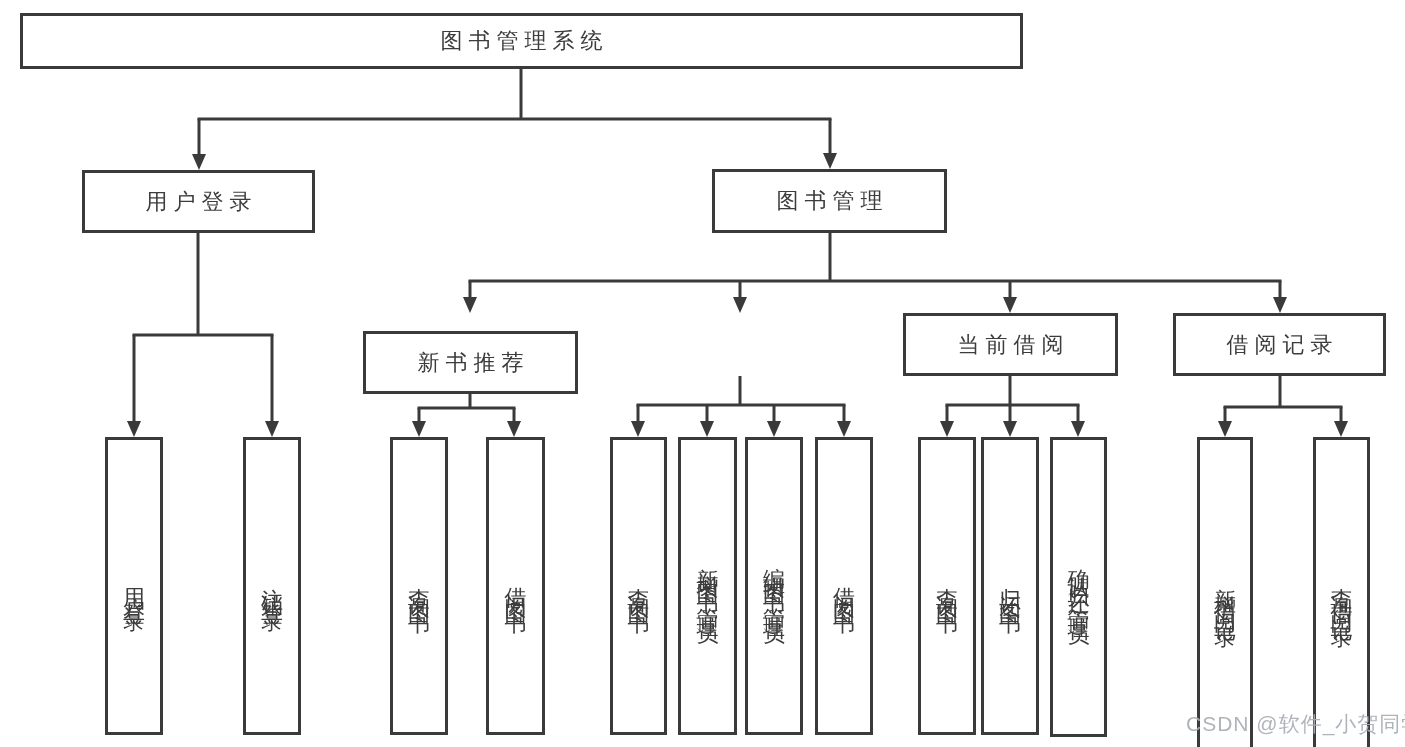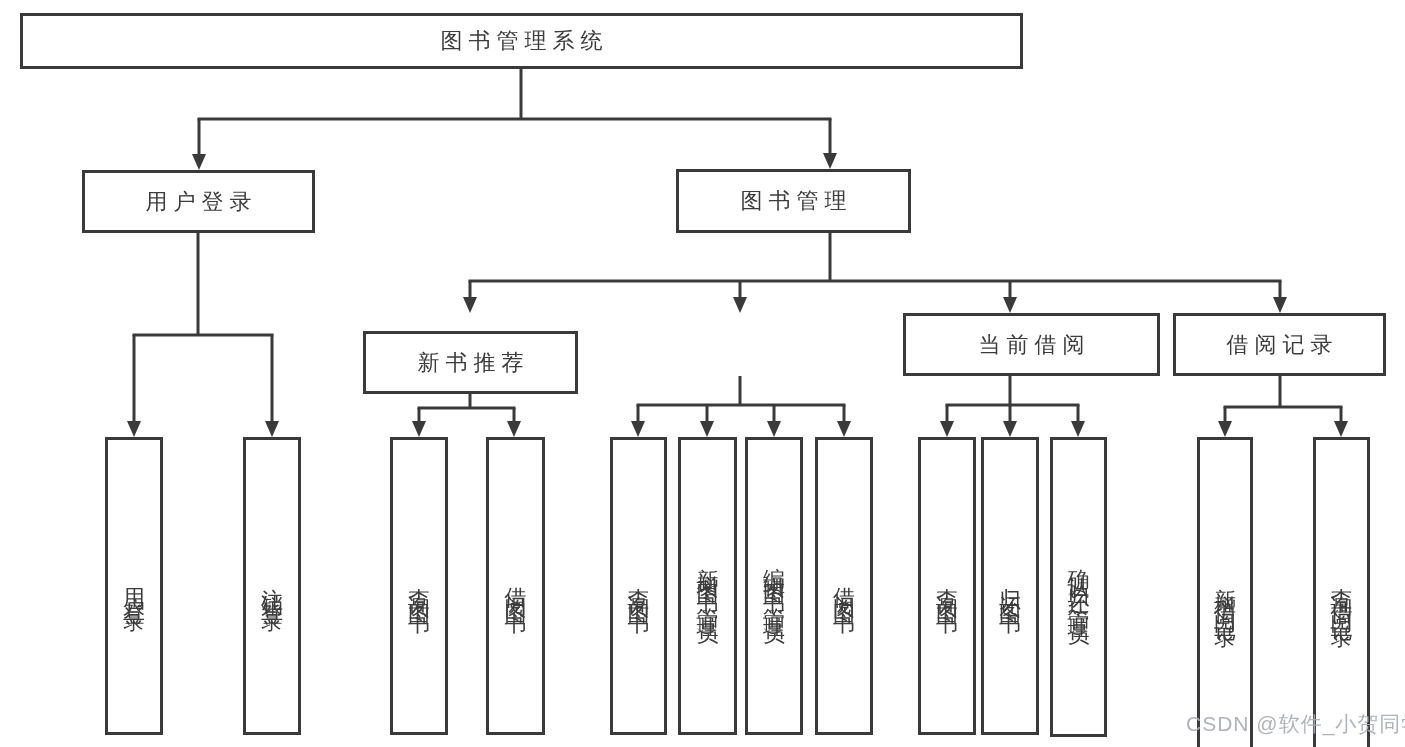--- a/index.html
+++ b/index.html
@@ -118,28 +118,28 @@
       <polygon points="1334,421 1348,421 1341,437"></polygon>
   </svg>
 
   <div class="node hbox" style="left:20px;top:13px;width:1003px;height:56px">
     <span>图书管理系统</span>
   </div>
 
   <div class="node hbox" style="left:82px;top:170px;width:233px;height:63px">
     <span>用户登录</span>
   </div>
-  <div class="node hbox" style="left:676px;top:169px;width:235px;height:64px">
+  <div class="node hbox" style="left:712px;top:169px;width:235px;height:64px">
     <span>图书管理</span>
   </div>
 
   <div class="node hbox" style="left:363px;top:331px;width:215px;height:63px">
     <span>新书推荐</span>
   </div>
-  <div class="node hbox" style="left:903px;top:313px;width:257px;height:63px">
+  <div class="node hbox" style="left:903px;top:313px;width:215px;height:63px">
     <span>当前借阅</span>
   </div>
   <div class="node hbox" style="left:1173px;top:313px;width:213px;height:63px">
     <span>借阅记录</span>
   </div>
 
   <div class="node vbox" style="left:105px;top:437px;width:58px;height:298px">
     <span>用户登录</span>
   </div>
   <div class="node vbox" style="left:243px;top:437px;width:58px;height:298px">

